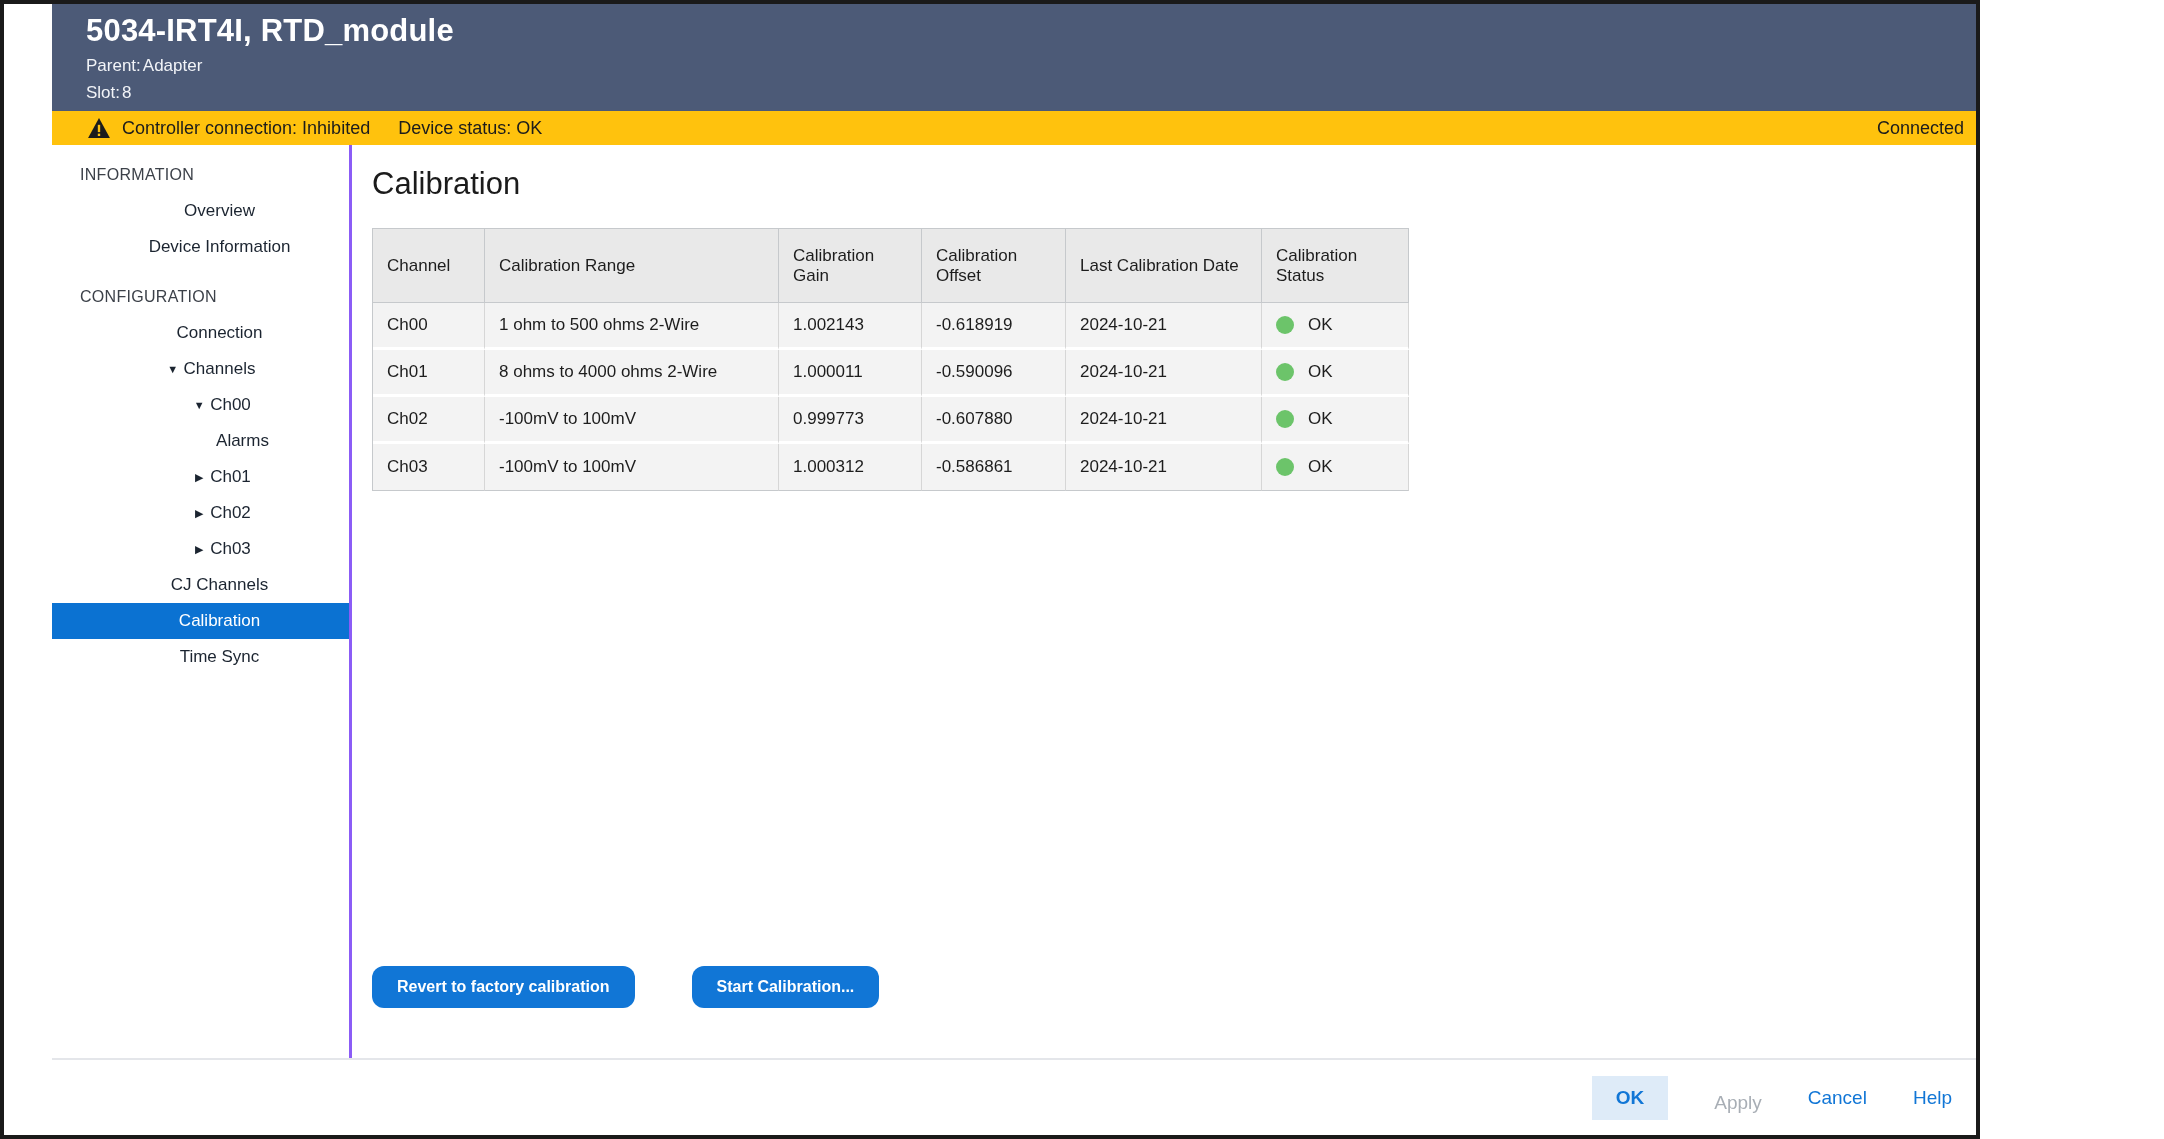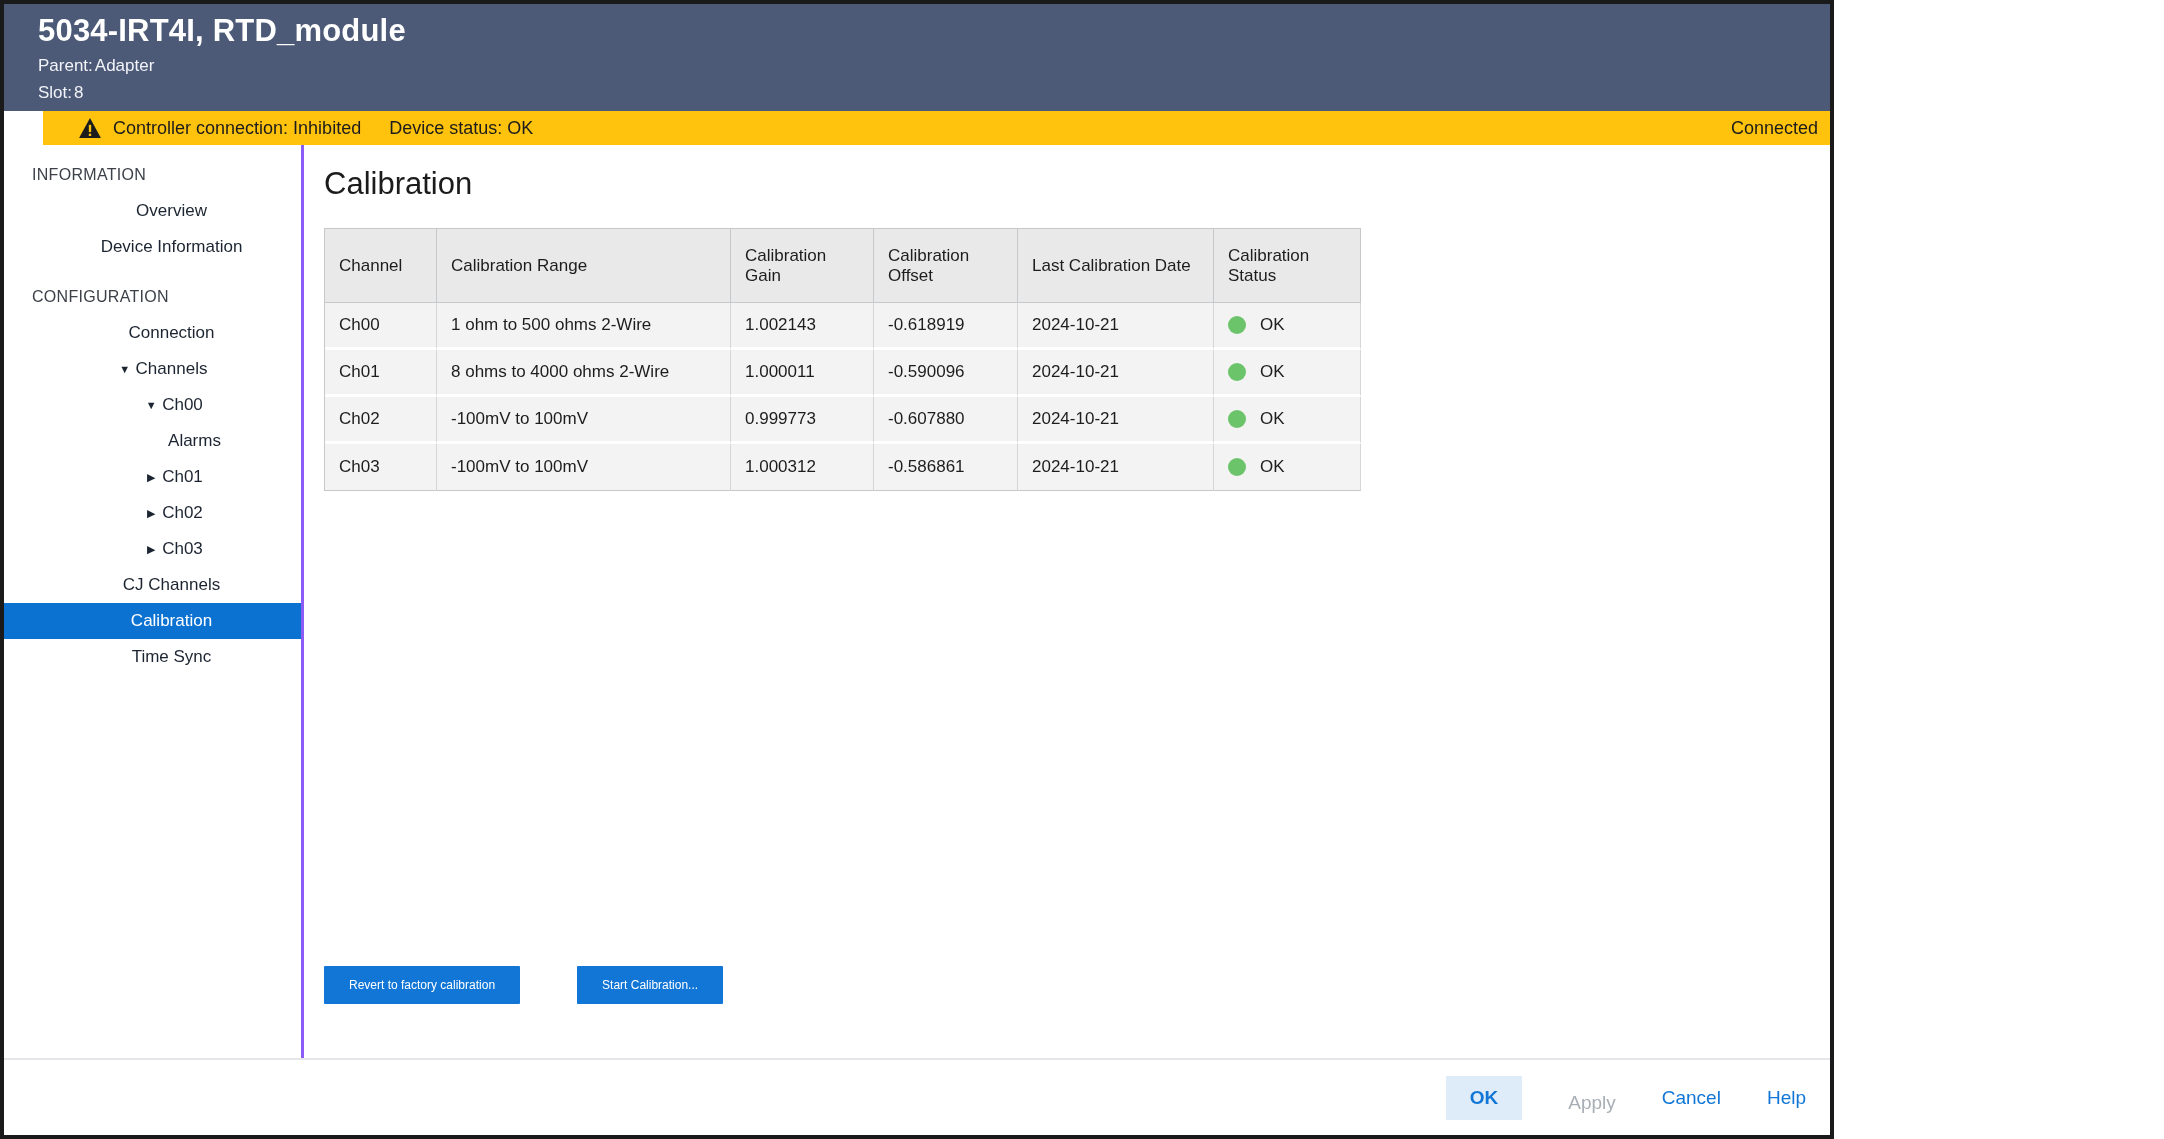--- a/index.html
+++ b/index.html
@@ -1,40 +1,40 @@
 <!DOCTYPE html>
 <html style="--header-bg: #4C5A77; --warning-bg: #FFC20D; --accent: #1176D6; --selected-item-bg: #0B72D2; --status-ok-green: #6CC46A; --disabled-text: #A8AEB5;"><head>
 <meta charset="utf-8">
 <style>
   * { margin:0; padding:0; box-sizing:border-box; }
   html,body { background:#ffffff; }
   body { font-family:"Liberation Sans","DejaVu Sans",sans-serif; }
 
   .window {
-    width:1834px; height:1139px;
+    width:1980px; height:1139px;
     border:4px solid #1a1a1a;
     display:flex; flex-direction:column;
-    background:#ffffff; overflow:hidden; position:relative;
+    background:#ffffff; overflow:hidden; position:relative;padding-left:48px;
   }
 
   
   .titlebar {
     height:107px; background:var(--header-bg,#4C5A77);
     color:#ffffff; padding:9px 20px 0 34px; flex:0 0 auto;
   }
   .titlebar .title { font-size:31px; font-weight:bold; letter-spacing:0.2px; }
   .titlebar .subline { font-size:17px; margin-top:7px; color:#F2F4F8; }
   .titlebar .subline .lbl { margin-right:2px; }
 
   
   .statusbar {
     height:34px; background:var(--warning-bg,#FFC20D);
     display:flex; align-items:center;
     padding:0 12px 0 36px; flex:0 0 auto;
-    font-size:18px; color:#1c1c1c;margin-left:39px;
+    font-size:18px; color:#1c1c1c;
   }
   .statusbar .warn-icon { width:22px; height:20px; margin-right:12px; flex:0 0 auto; }
   .statusbar .msg { margin-right:28px; }
   .statusbar .conn { margin-left:auto; }
 
   
   .bodyrow { flex:1 1 auto; display:flex; min-height:0; }
 
   
   .sidebar {
@@ -88,22 +88,22 @@
   .status-cell { display:flex; align-items:center; }
   .status-dot {
     width:18px; height:18px; border-radius:50%;
     background:var(--status-ok-green,#6CC46A); margin-right:14px; flex:0 0 auto;
   }
 
   
   .action-row { position:absolute; left:20px; top:821px; display:flex; }
   .btn-primary {
     background:var(--accent,#1176D6); color:#ffffff;
-    border:none; border-radius:1px;
-    font-family:inherit; font-size:12px; font-weight:normal;
+    border:none; border-radius:12px;
+    font-family:inherit; font-size:16px; font-weight:bold;
     padding:12px 25px; cursor:pointer;
   }
   .btn-primary + .btn-primary { margin-left:57px; }
 
   
   .footer {
     height:77px; flex:0 0 auto; background:#ffffff;
     border-top:2px solid #E4E6EA;
     display:flex; align-items:center; justify-content:flex-end;
     padding-right:24px; font-size:19px;

